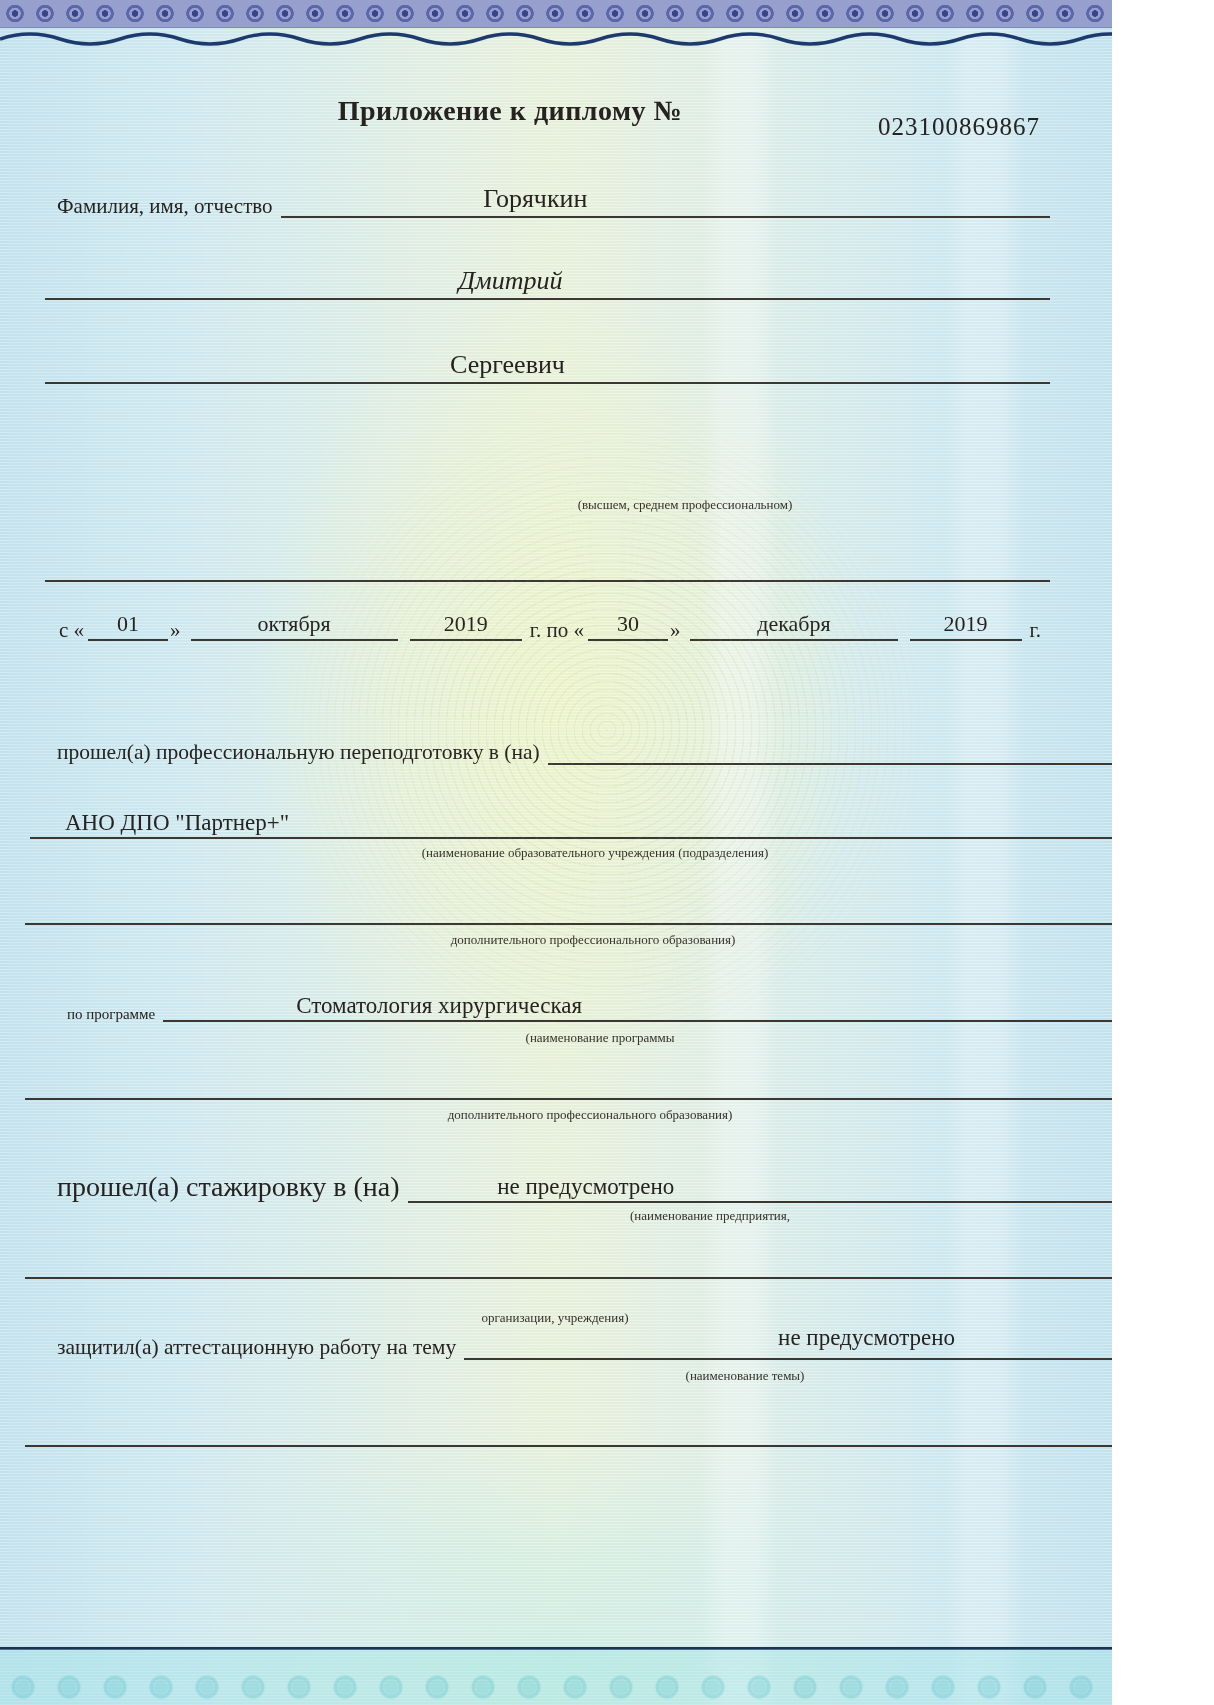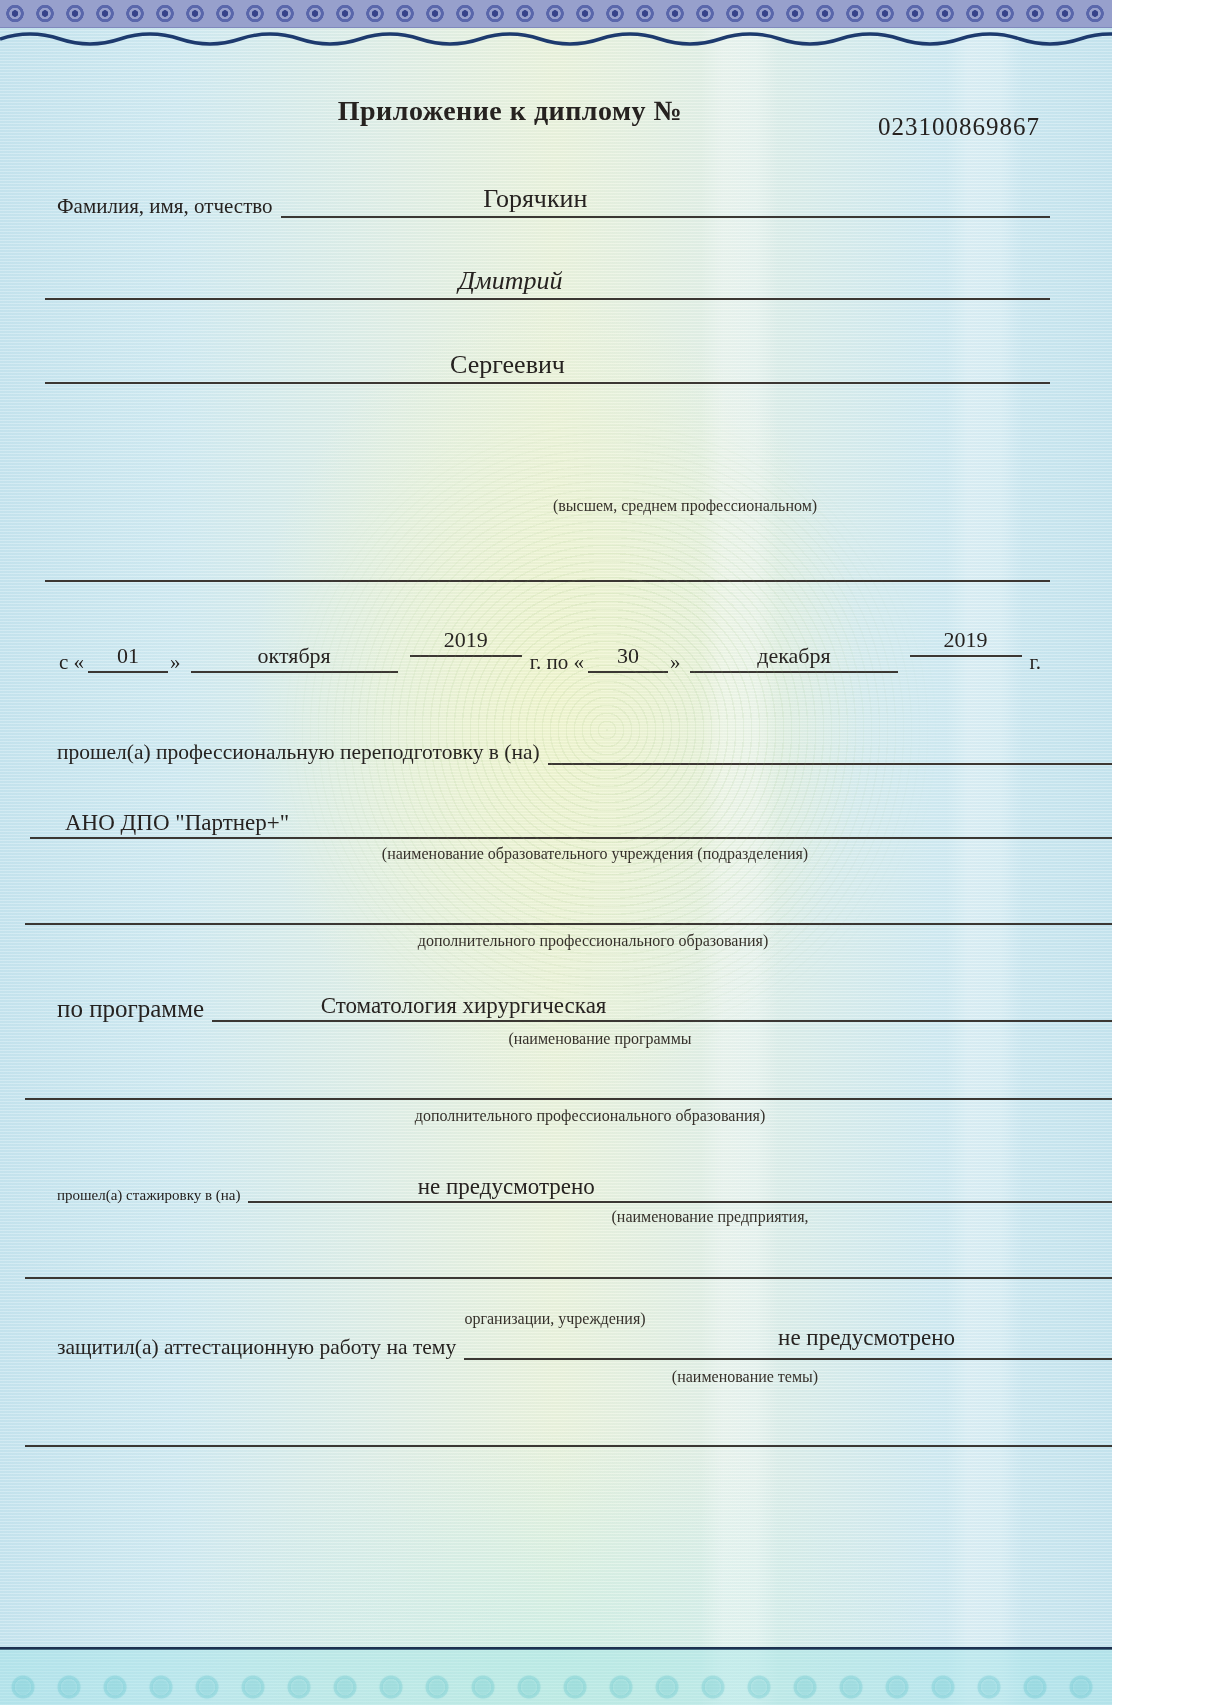--- a/index.html
+++ b/index.html
@@ -32,28 +32,28 @@
     background-size:30px 27px;
     border-bottom:1px solid #7e88bd;
   }
   .wave{position:absolute;top:22px;left:0;}
   .rule{position:absolute;border-top:2px solid #3b3733;height:0;}
   .frow{position:absolute;display:flex;align-items:flex-end;}
   .lbl{font-size:21px;line-height:1.1;white-space:nowrap;padding-right:8px;}
   .line{flex:1;border-bottom:2px solid #3b3733;text-align:center;}
   .val{font-size:26px;line-height:1.1;display:inline-block;padding-bottom:2px;white-space:nowrap;}
   .val.sm{font-size:23px;}
-  .caption{position:absolute;font-size:16px;color:#35302a;text-align:center;width:520px;white-space:nowrap;}
+  .caption{position:absolute;font-size:13px;color:#35302a;text-align:center;width:520px;white-space:nowrap;}
   .title{position:absolute;top:95px;left:150px;width:720px;text-align:center;font-size:28px;font-weight:bold;letter-spacing:0.5px;}
   .number{position:absolute;top:113px;left:878px;font-size:25px;letter-spacing:1px;}
   .daterow{position:absolute;left:57px;top:612px;width:988px;display:flex;align-items:flex-end;}
   .daterow .small{font-size:21px;white-space:pre;line-height:1;padding:0 4px 0 2px;}
   .dline{width:80px;border-bottom:2px solid #3b3733;text-align:center;flex:none;}
   .mline{flex:2.6;border-bottom:2px solid #3b3733;text-align:center;margin:0 6px;}
-  .yline{width:112px;flex:none;border-bottom:2px solid #3b3733;text-align:center;margin:16px 6px;}
+  .yline{width:112px;flex:none;border-bottom:2px solid #3b3733;text-align:center;margin:0 6px;}
   .dval{font-size:22px;line-height:1.1;display:inline-block;padding-bottom:3px;}
   .bottom-rule{position:absolute;left:0;right:0;top:1647px;height:3px;background:#1d3150;}
   .footer-band{
     position:absolute;left:0;right:0;bottom:0;height:56px;
     background-color:rgba(150,225,228,0.35);
     background-image:
       radial-gradient(circle 12px at 50% 68%, rgba(60,180,190,0.22) 0 6px, rgba(0,0,0,0) 13px),
       radial-gradient(circle 14px at 50% 68%, rgba(0,0,0,0) 0 8px, rgba(60,180,190,0.18) 8.5px 11px, rgba(0,0,0,0) 12px);
     background-size:46px 56px;
   }
@@ -123,32 +123,32 @@
     <span class="line" style="text-align:left;">
       <span class="val sm" style="padding-left:35px;">АНО ДПО "Партнер+"</span>
     </span>
   </div>
   <div class="caption" style="left:335px;top:845px;">(наименование образовательного учреждения (подразделения)</div>
 
   <div class="rule" style="left:25px;top:923px;width:1130px;"></div>
   <div class="caption" style="left:333px;top:932px;">дополнительного профессионального образования)</div>
 
   <div class="frow" style="left:57px;top:975px;width:1098px;height:47px;">
-    <span class="lbl" style="font-size:25px;">по программе</span>
+    <span class="lbl" style="font-size:15px;margin-left:10px;">по программе</span>
     <span class="line">
       <span class="val sm" style="margin-right:440px;">Стоматология хирургическая</span>
     </span>
   </div>
   <div class="caption" style="left:340px;top:1030px;">(наименование программы</div>
 
   <div class="rule" style="left:25px;top:1098px;width:1130px;"></div>
   <div class="caption" style="left:330px;top:1107px;">дополнительного профессионального образования)</div>
 
   <div class="frow" style="left:57px;top:1155px;width:1093px;height:48px;">
-    <span class="lbl" style="font-size:15px;">прошел(а) стажировку в (на)</span>
+    <span class="lbl" style="font-size:28px;">прошел(а) стажировку в (на)</span>
     <span class="line">
       <span class="val sm" style="margin-right:386px;">не предусмотрено</span>
     </span>
   </div>
   <div class="caption" style="left:450px;top:1208px;">(наименование предприятия,</div>
 
   <div class="rule" style="left:25px;top:1277px;width:1115px;"></div>
   <div class="caption" style="left:295px;top:1286px;margin-top:24px;">организации, учреждения)</div>
 
   <div class="frow" style="left:57px;top:1313px;width:1098px;height:47px;">

